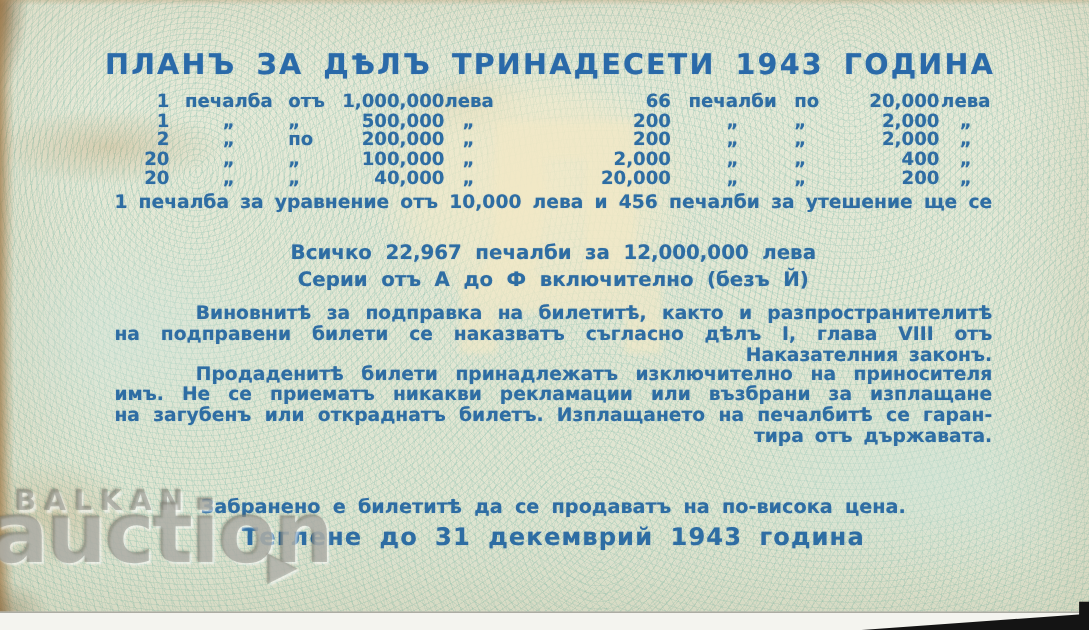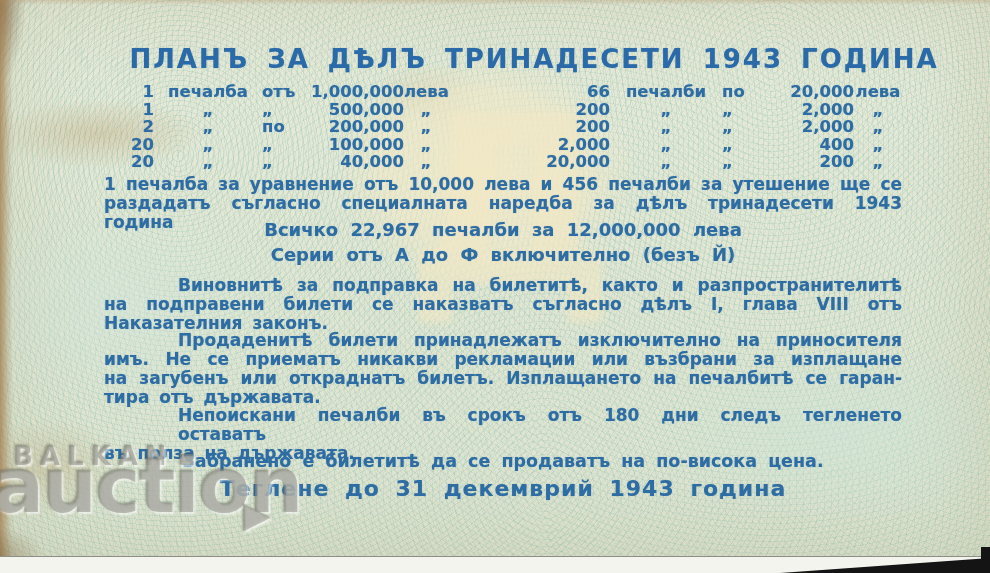--- a/index.html
+++ b/index.html
@@ -40,32 +40,32 @@
   .scan-corner{position:absolute;right:0;bottom:0;width:210px;height:15px;background:#141414;
     clip-path:polygon(100% 0,100% 100%,0 100%);}
   .scan-corner-r{position:absolute;right:0;bottom:0;width:9px;height:26px;background:#141414;}
 
   
   .ghost{position:absolute;left:404px;top:84px;font-size:238px;line-height:1;font-weight:bold;
     color:rgba(242,232,196,0.60);filter:blur(3px);z-index:0;}
 
   
   .ink{color:#2e6da3;text-shadow:0 0 1px rgba(46,109,163,0.45);z-index:2;position:absolute;font-weight:bold;}
-  .title{left:95px;top:44px;width:810px;text-align:center;font-size:26px;letter-spacing:2px;word-spacing:7px;color:#2a6aa9;margin-left:34px;}
+  .title{left:95px;top:44px;width:810px;text-align:center;font-size:26px;letter-spacing:2px;word-spacing:7px;color:#2a6aa9;}
   .ptable{display:grid;grid-auto-rows:17.6px;font-size:16.5px;}
   .ptable-left{left:124px;top:82px;grid-template-columns:30px 108px 46px 96px 44px;}
   .ptable-right{left:536px;top:82px;grid-template-columns:74px 112px 62px 70px 48px;}
   .c-num{text-align:right;}
   .c-word{text-align:center;}
   .c-sep{text-align:left;}
   .c-amt{text-align:right;}
   .c-unit{text-align:center;}
   .para{left:104px;width:798px;font-size:17px;line-height:19px;word-spacing:4px;}
   .para .jline{text-align:justify;text-align-last:justify;}
-  .para .lline{text-align:left;}
+  .para .lline{text-align:right;margin-left:32px;}
   .para .findent{padding-left:74px;}
   .p-equal{top:175px;}
   .p-counterfeit{top:276px;}
   .p-bearer{top:331px;}
   .p-unclaimed{top:406px;}
   .cline{left:104px;width:798px;text-align:center;}
   .l-total{top:219px;font-size:18px;word-spacing:6px;}
   .l-series{top:244px;font-size:18px;word-spacing:6px;}
   .l-resale{top:451px;font-size:17.5px;word-spacing:5px;}
   .l-deadline{top:476px;font-size:22px;word-spacing:7px;letter-spacing:1px;}
@@ -152,43 +152,38 @@
 
       <span class="c-num">20,000</span>
       <span class="c-word">„</span>
       <span class="c-sep">„</span>
       <span class="c-amt">200</span>
       <span class="c-unit">„</span>
     </div>
 
     <div class="ink para p-equal">
       <div class="jline">1 печалба за уравнение отъ 10,000 лева и 456 печалби за утешение ще се</div>
-      <div class="jline">раздадатъ съгласно специалната наредба за дѣлъ тринадесети 1943 година</div>
     </div>
 
     <div class="ink cline l-total">Всичко 22,967 печалби за 12,000,000 лева</div>
     <div class="ink cline l-series">Серии отъ А до Ф включително (безъ Й)</div>
 
     <div class="ink para p-counterfeit">
       <div class="jline findent">Виновнитѣ за подправка на билетитѣ, както и разпространителитѣ</div>
       <div class="jline">на подправени билети се наказватъ съгласно дѣлъ I, глава VIII отъ</div>
       <div class="lline">Наказателния законъ.</div>
     </div>
 
     <div class="ink para p-bearer">
       <div class="jline findent">Продаденитѣ билети принадлежатъ изключително на приносителя</div>
       <div class="jline">имъ. Не се приематъ никакви рекламации или възбрани за изплащане</div>
       <div class="jline">на загубенъ или откраднатъ билетъ. Изплащането на печалбитѣ се гаран-</div>
       <div class="lline">тира отъ държавата.</div>
     </div>
 
-    <div class="ink para p-unclaimed">
-      <div class="jline findent">Непоискани печалби въ срокъ отъ 180 дни следъ тегленето оставатъ</div>
-      <div class="lline">въ полза на държавата.</div>
-    </div>
 
     <div class="ink cline l-resale">Забранено е билетитѣ да се продаватъ на по-висока цена.</div>
     <div class="ink cline l-deadline">Теглене до 31 декемврий 1943 година</div>
 
     <div class="wm wm-balkan">BALKAN</div>
     <div class="wm wm-auction">auction</div>
     <div class="wm wm-phil">philatelist#1</div>
     <div class="wm wm-arrow">▶</div>
   </div>
 

